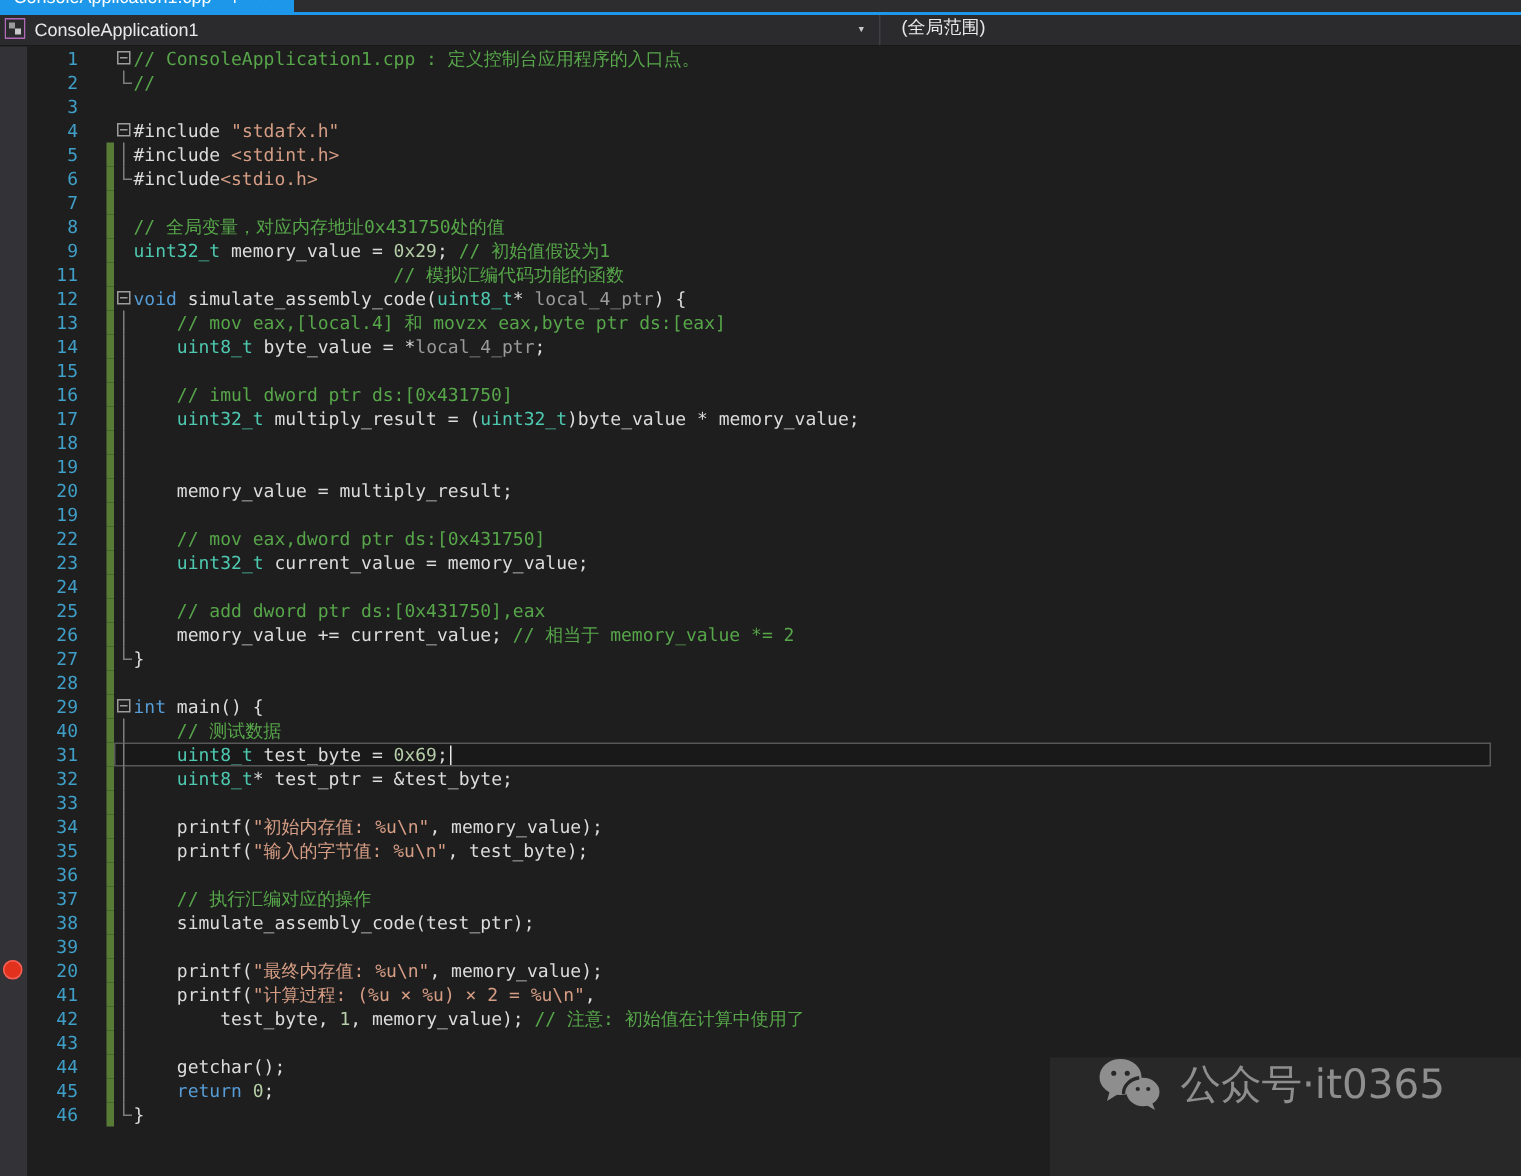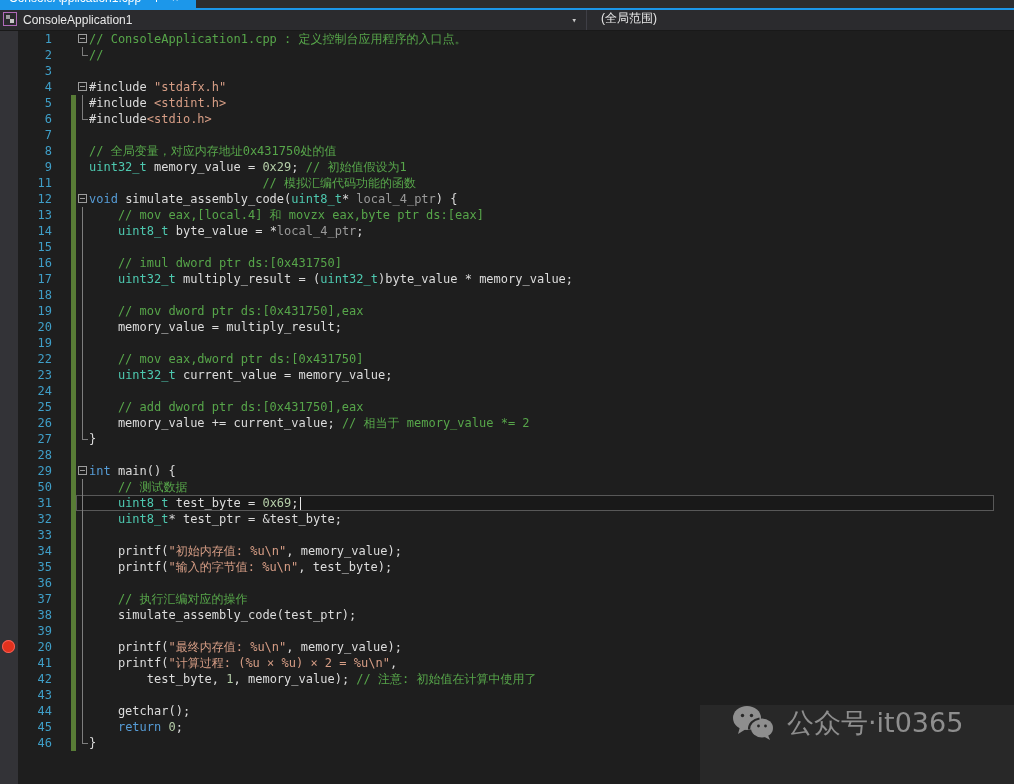--- a/index.html
+++ b/index.html
@@ -271,21 +271,20 @@
         </div>
       </div>
       <div class="line">
         <div class="glyph"></div>
         <div class="num">19</div>
         <div class="bar changed"></div>
         <div class="cw">
           <div class="ol">
             <div class="olline"></div>
           </div>
-          <pre class="code"><span class="t-c">    // mov dword ptr ds:[0x431750],eax</span></pre>
         </div>
       </div>
       <div class="line">
         <div class="glyph"></div>
         <div class="num">20</div>
         <div class="bar changed"></div>
         <div class="cw">
           <div class="ol">
             <div class="olline"></div>
           </div>
@@ -384,21 +383,21 @@
         <div class="bar changed"></div>
         <div class="cw">
           <div class="ol">
             <div class="olbox"></div>
           </div>
           <pre class="code"><span class="t-k">int</span><span class="t-p"> main() {</span></pre>
         </div>
       </div>
       <div class="line">
         <div class="glyph"></div>
-        <div class="num">50</div>
+        <div class="num">40</div>
         <div class="bar changed"></div>
         <div class="cw">
           <div class="ol">
             <div class="olline"></div>
           </div>
           <pre class="code"><span class="t-c">    // 测试数据</span></pre>
         </div>
       </div>
       <div class="line">
         <div class="glyph"></div>

